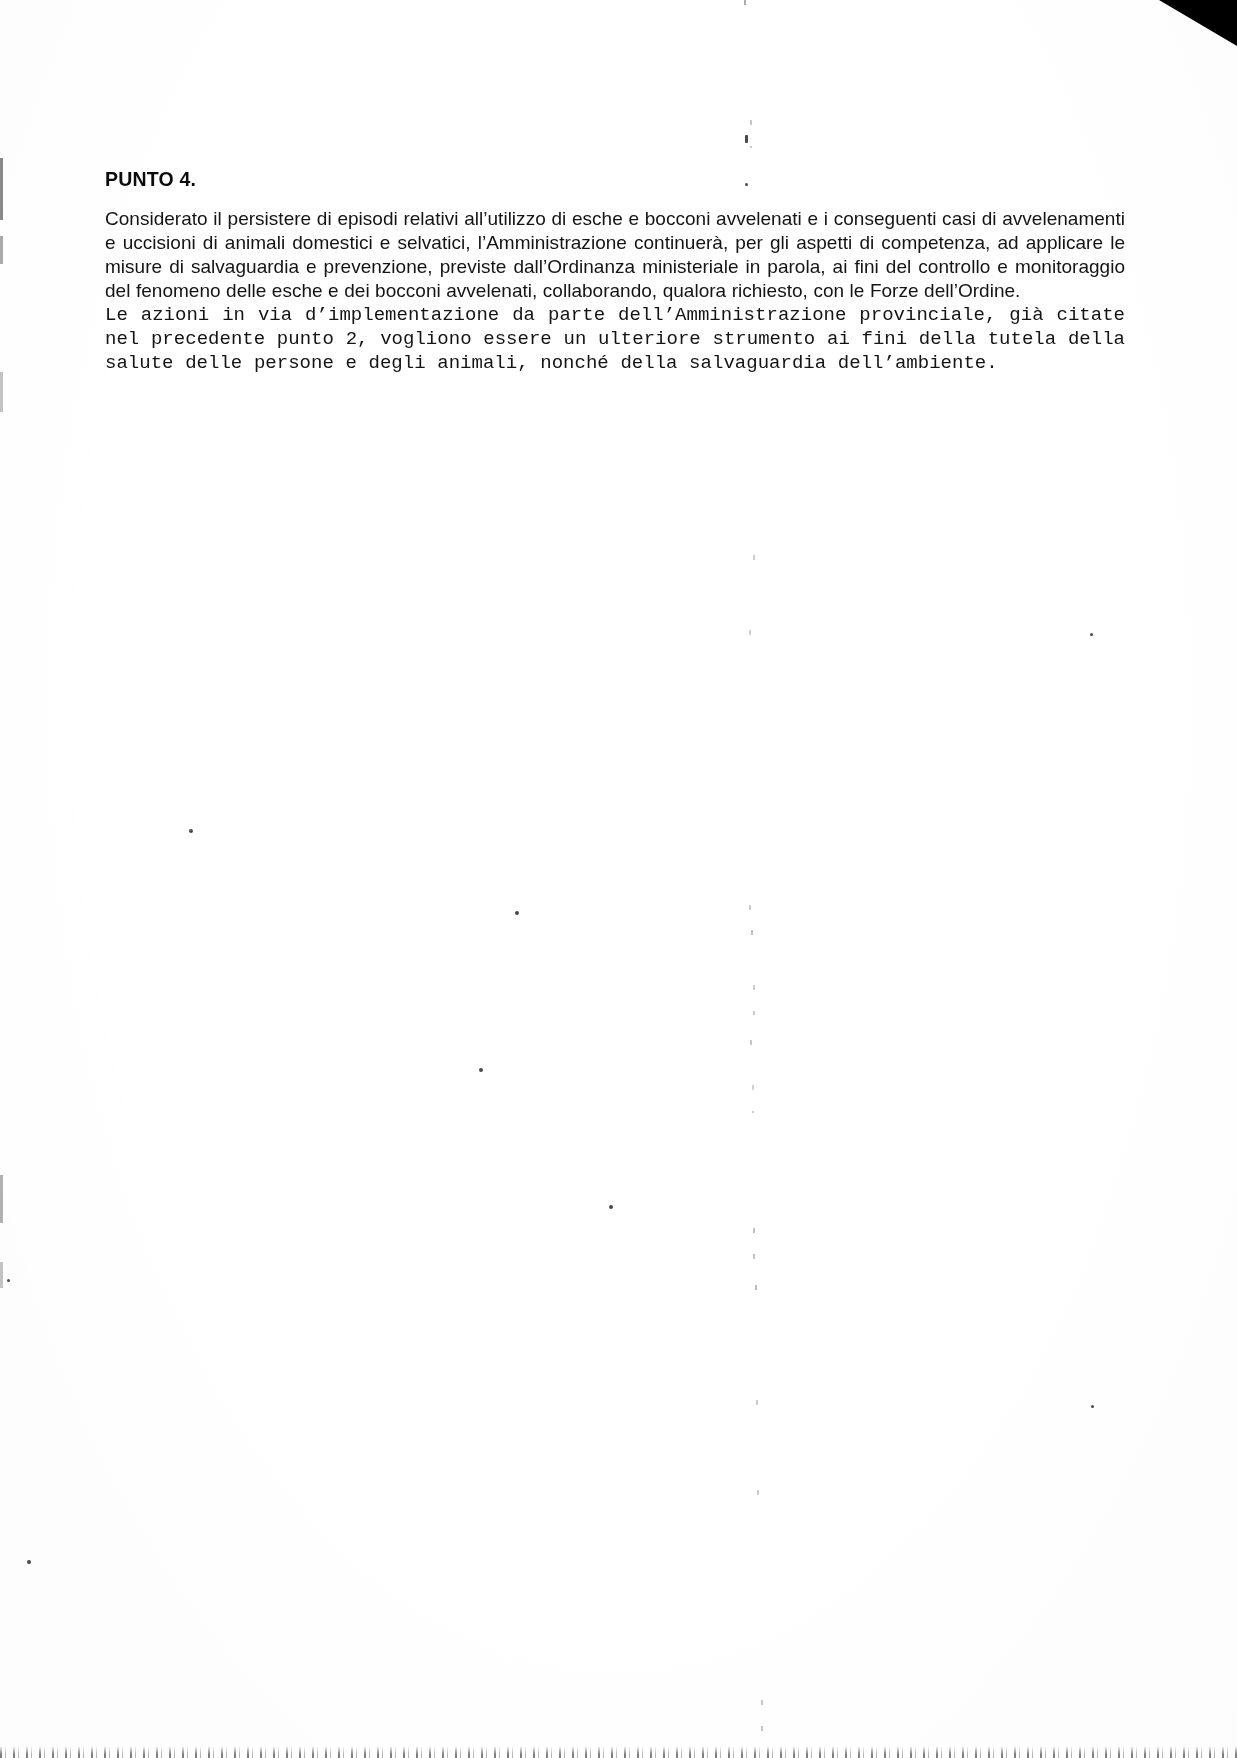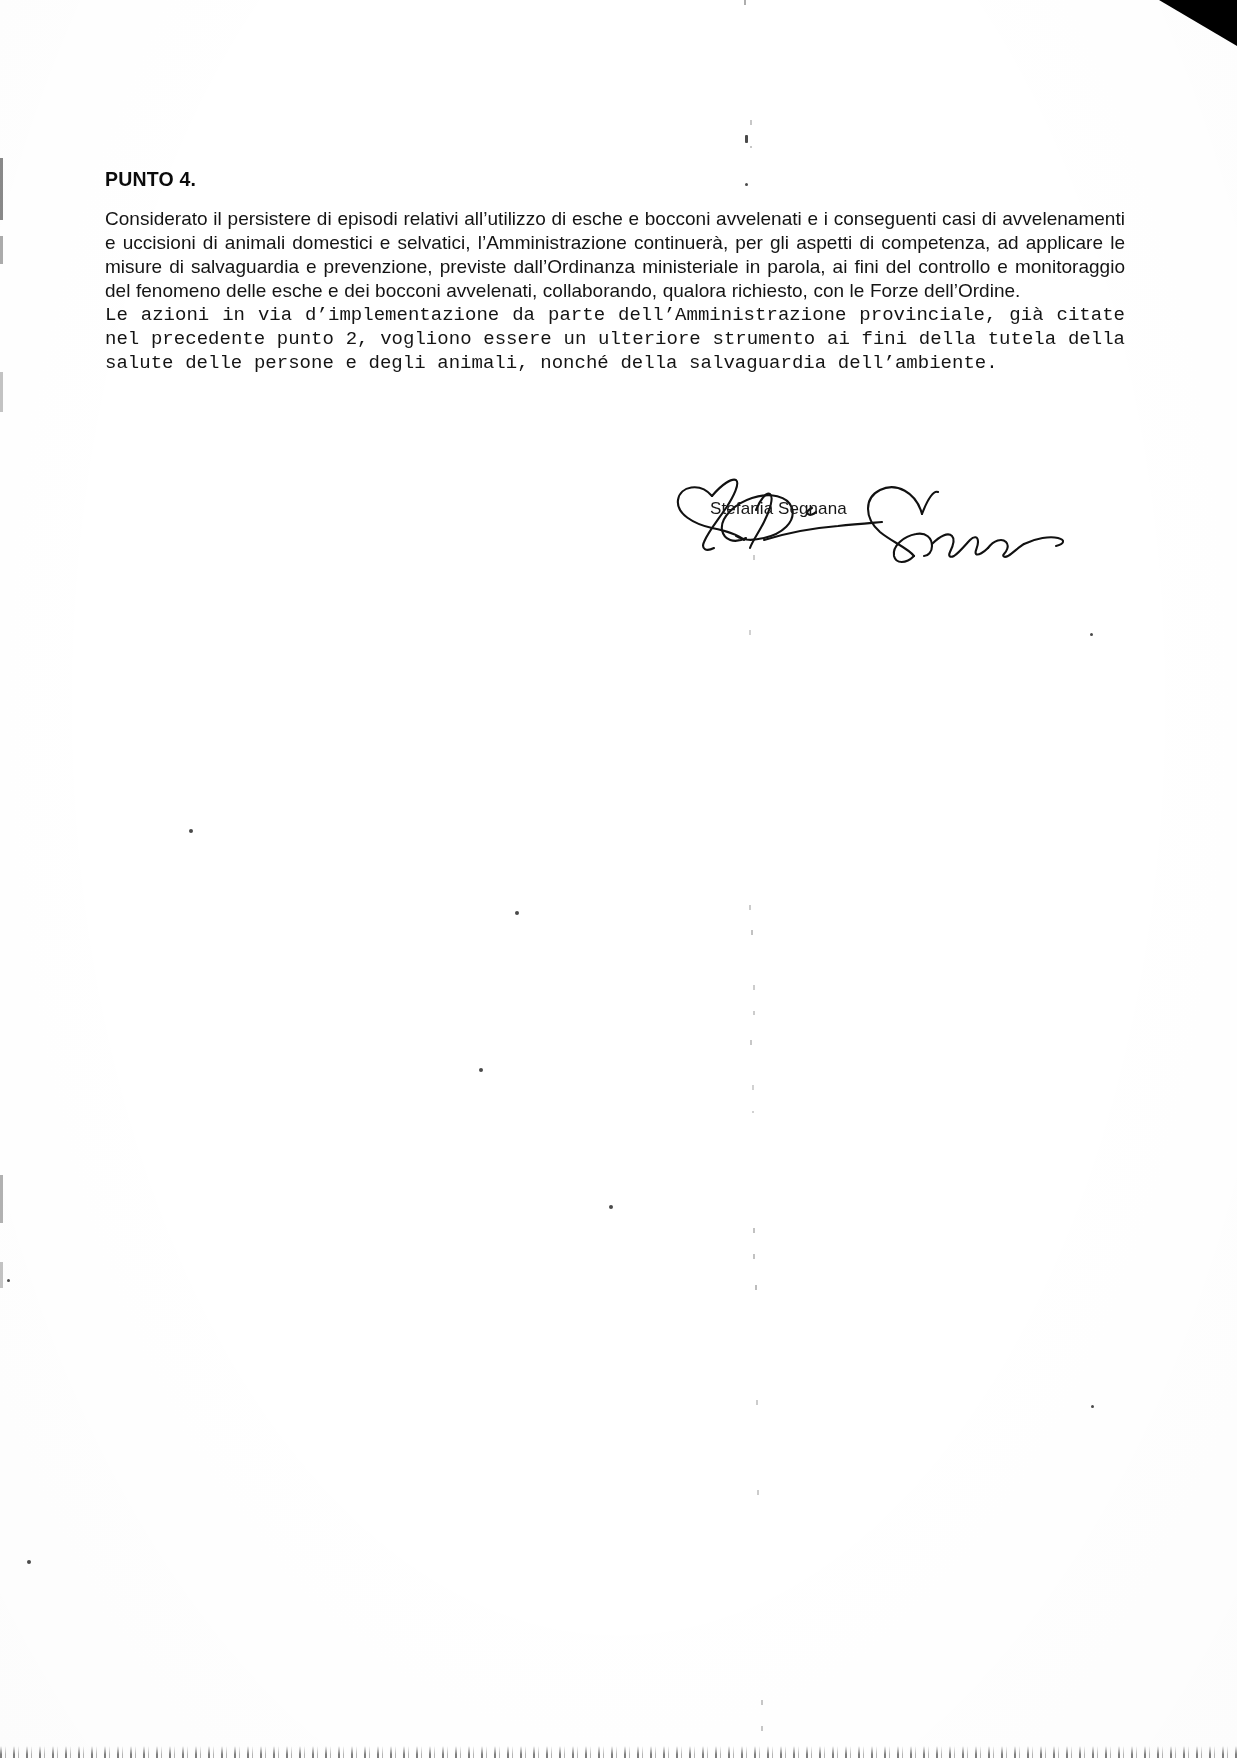--- a/index.html
+++ b/index.html
@@ -183,40 +183,14 @@
   <div class="bottom-noise"></div>
 
   <div class="content">
     <h1 class="heading">PUNTO 4.</h1>
 
     <p class="para">Considerato il persistere di episodi relativi all’utilizzo di esche e bocconi avvelenati e i conseguenti casi di avvelenamenti e uccisioni di animali domestici e selvatici, l’Amministrazione continuerà, per gli aspetti di competenza, ad applicare le misure di salvaguardia e prevenzione, previste dall’Ordinanza ministeriale in parola, ai fini del controllo e monitoraggio del fenomeno delle esche e dei bocconi avvelenati, collaborando, qualora richiesto, con le Forze dell’Ordine.</p>
 
     <p class="para">Le azioni in via d’implementazione da parte dell’Amministrazione provinciale, già citate nel precedente punto 2, vogliono essere un ulteriore strumento ai fini della tutela della salute delle persone e degli animali, nonché della salvaguardia dell’ambiente.</p>
   </div>
 
-  <div class="signature-block">
-    <svg class="signature-ink" viewBox="0 0 420 120">
-      <g fill="none" stroke="#111111" stroke-width="2.1" stroke-linecap="round" stroke-linejoin="round">
-
-        <path d="M52 44 C40 30 20 34 18 48 C16 62 34 72 52 76 C66 79 78 82 84 88"></path>
-        <path d="M52 44 C62 32 72 26 76 28 C80 31 74 44 66 56 C58 68 48 80 44 90 C41 97 46 100 54 96"></path>
-
-        <path d="M86 86 C74 92 64 88 62 78 C60 66 74 52 92 46 C110 40 128 44 132 56 C136 70 122 82 104 86 C92 89 82 88 76 84"></path>
-        <path d="M96 58 C100 48 106 40 110 42 C114 45 110 58 104 70 C99 80 92 90 90 96"></path>
-
-        <path d="M152 56 C148 58 146 60 148 62 C150 64 154 62 156 60"></path>
-
-        <path d="M104 88 C130 80 152 76 178 74 C196 72 210 71 222 70"></path>
-
-        <path d="M262 62 C256 40 236 30 220 38 C204 46 204 66 220 80 C232 90 248 96 254 104"></path>
-        <path d="M262 62 C268 46 274 38 278 40"></path>
-
-        <path d="M254 104 C246 112 236 112 234 104 C232 94 244 84 256 82 C266 80 272 86 272 94 C272 100 268 104 264 104"></path>
-        <path d="M272 92 C280 84 288 80 292 84 C296 88 292 96 290 100 C288 104 290 106 294 104 C300 100 306 92 310 88 C314 84 318 84 318 90 C318 96 314 100 316 102 C318 104 324 100 328 96"></path>
-        <path d="M328 96 C334 88 342 86 346 90 C350 94 346 100 344 102 C342 104 344 106 348 104 C354 100 360 94 364 92"></path>
-
-        <path d="M364 92 C376 86 390 84 398 86 C406 88 404 92 396 94"></path>
-      </g>
-    </svg>
-    <span class="signature-name">Stefania Segnana</span>
-  </div>
 
 </div>
 
 </body></html>

